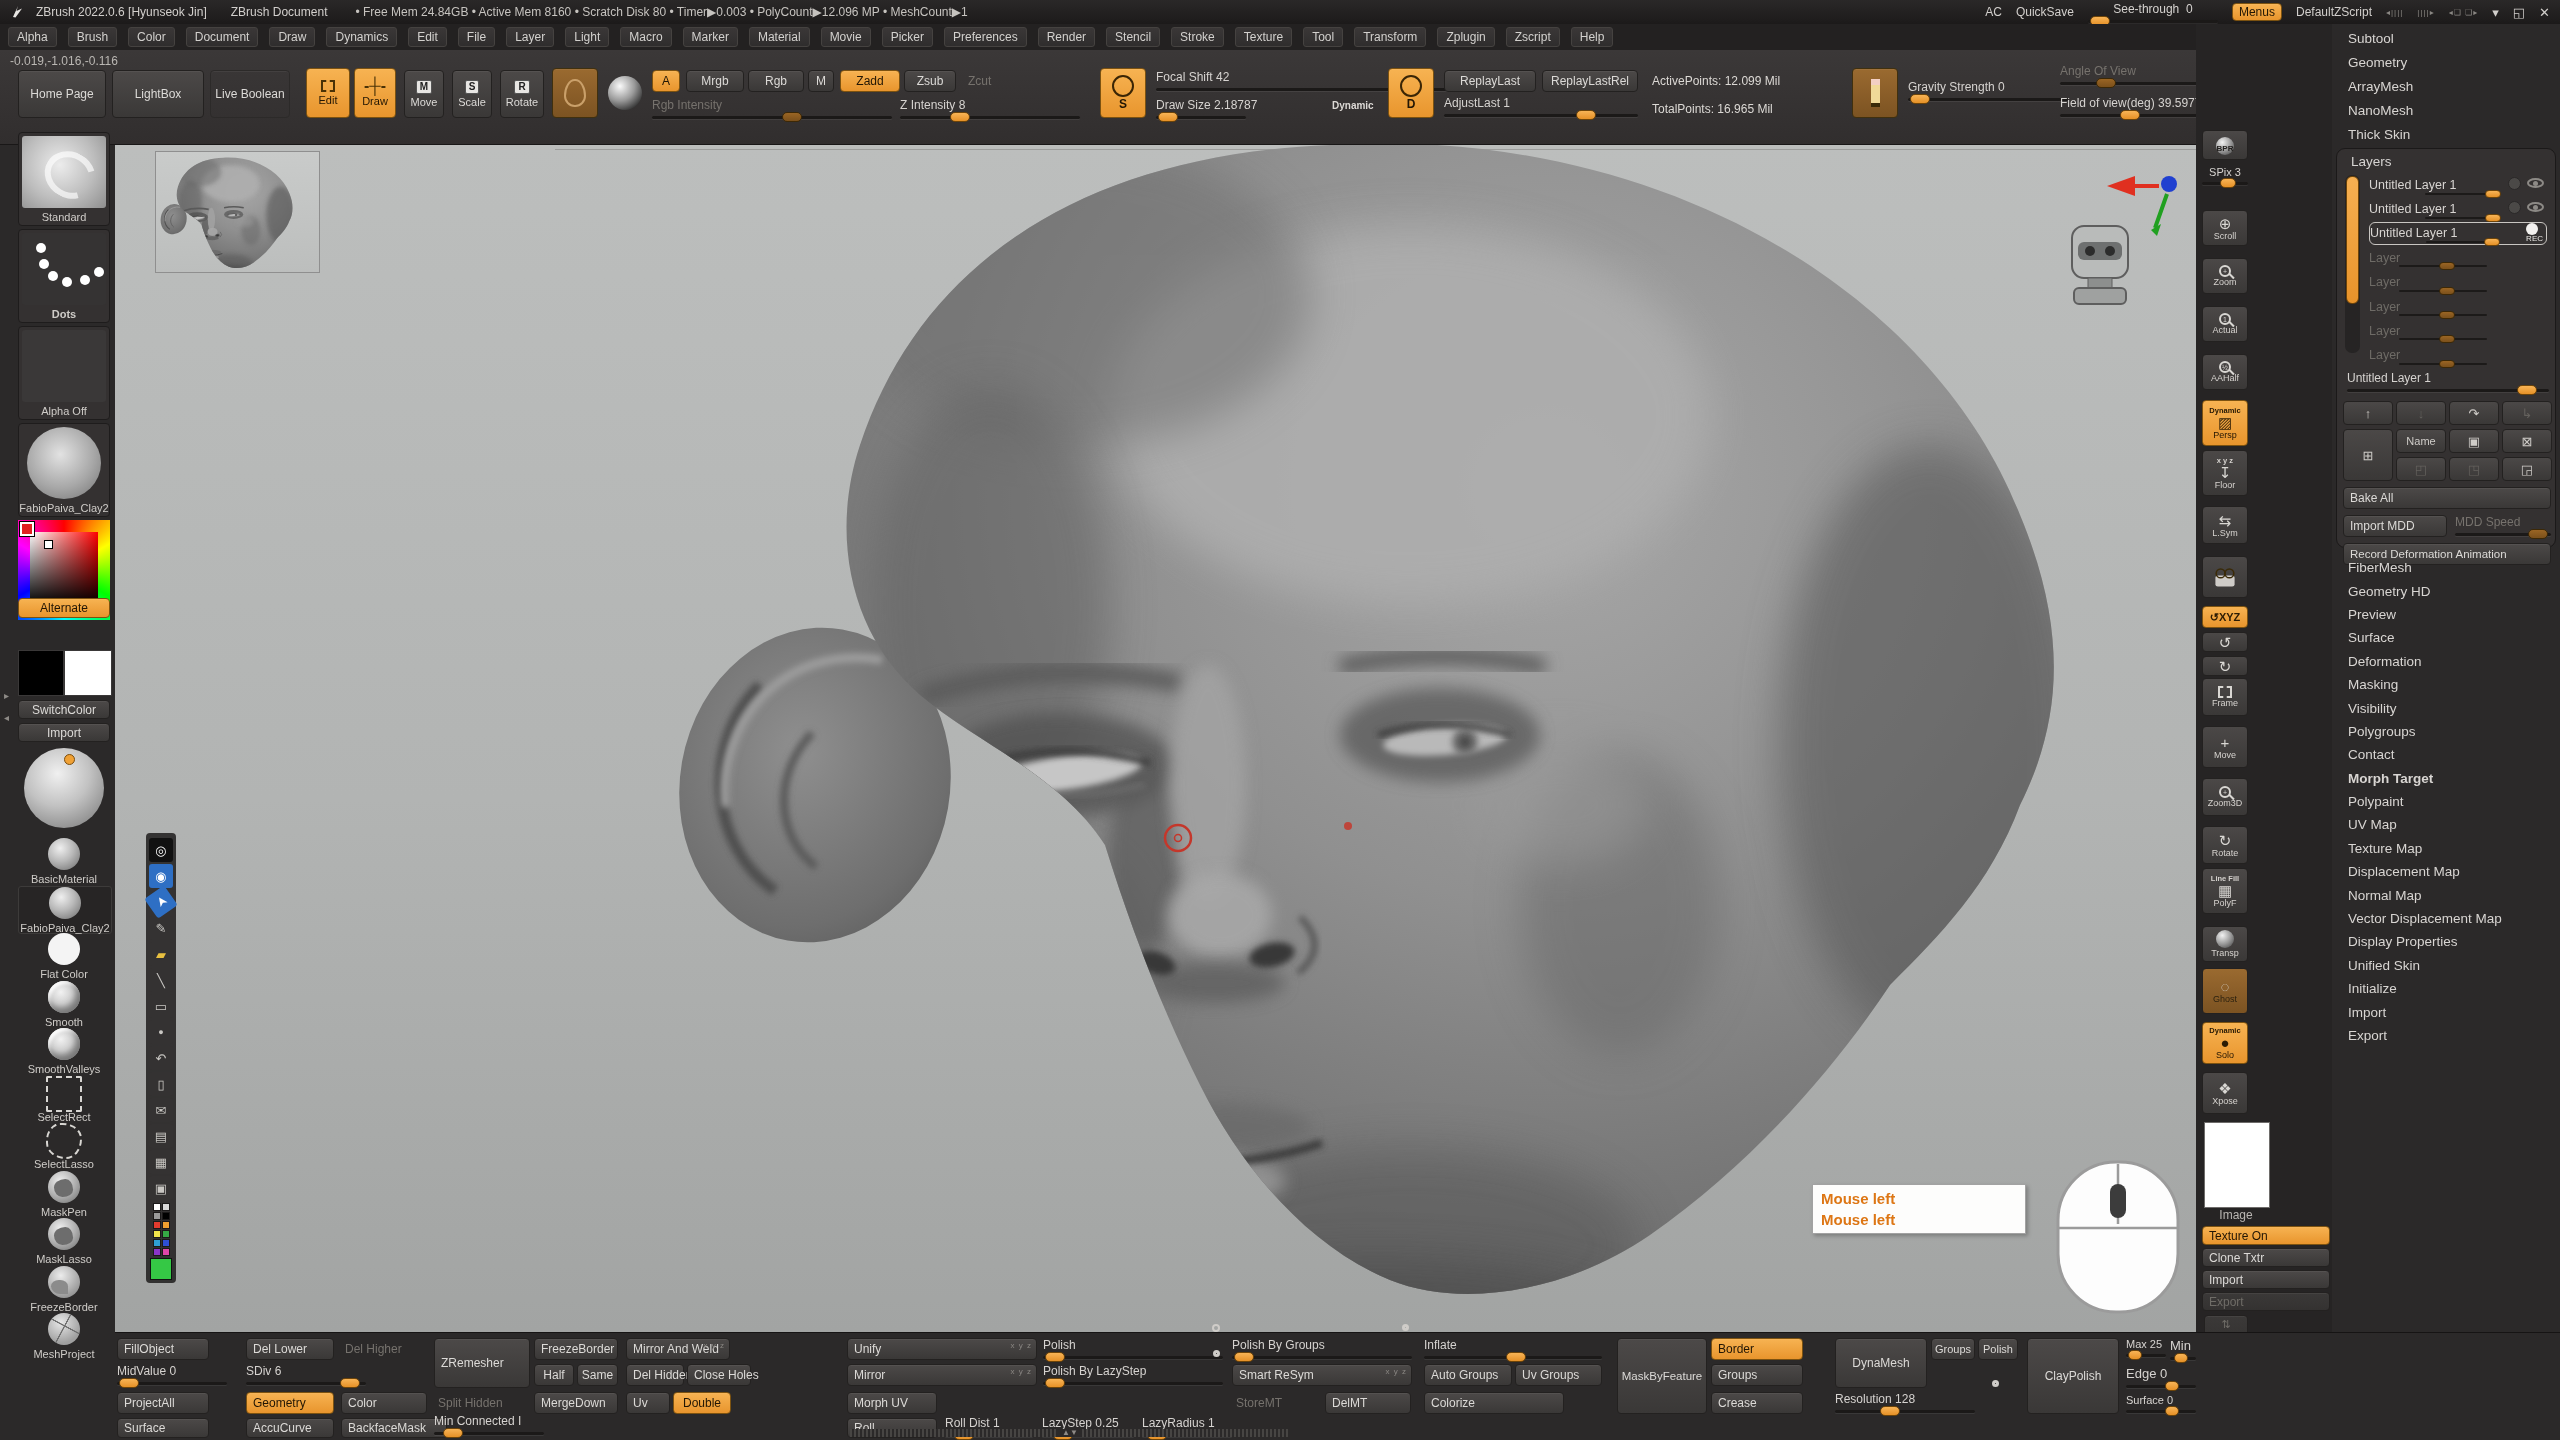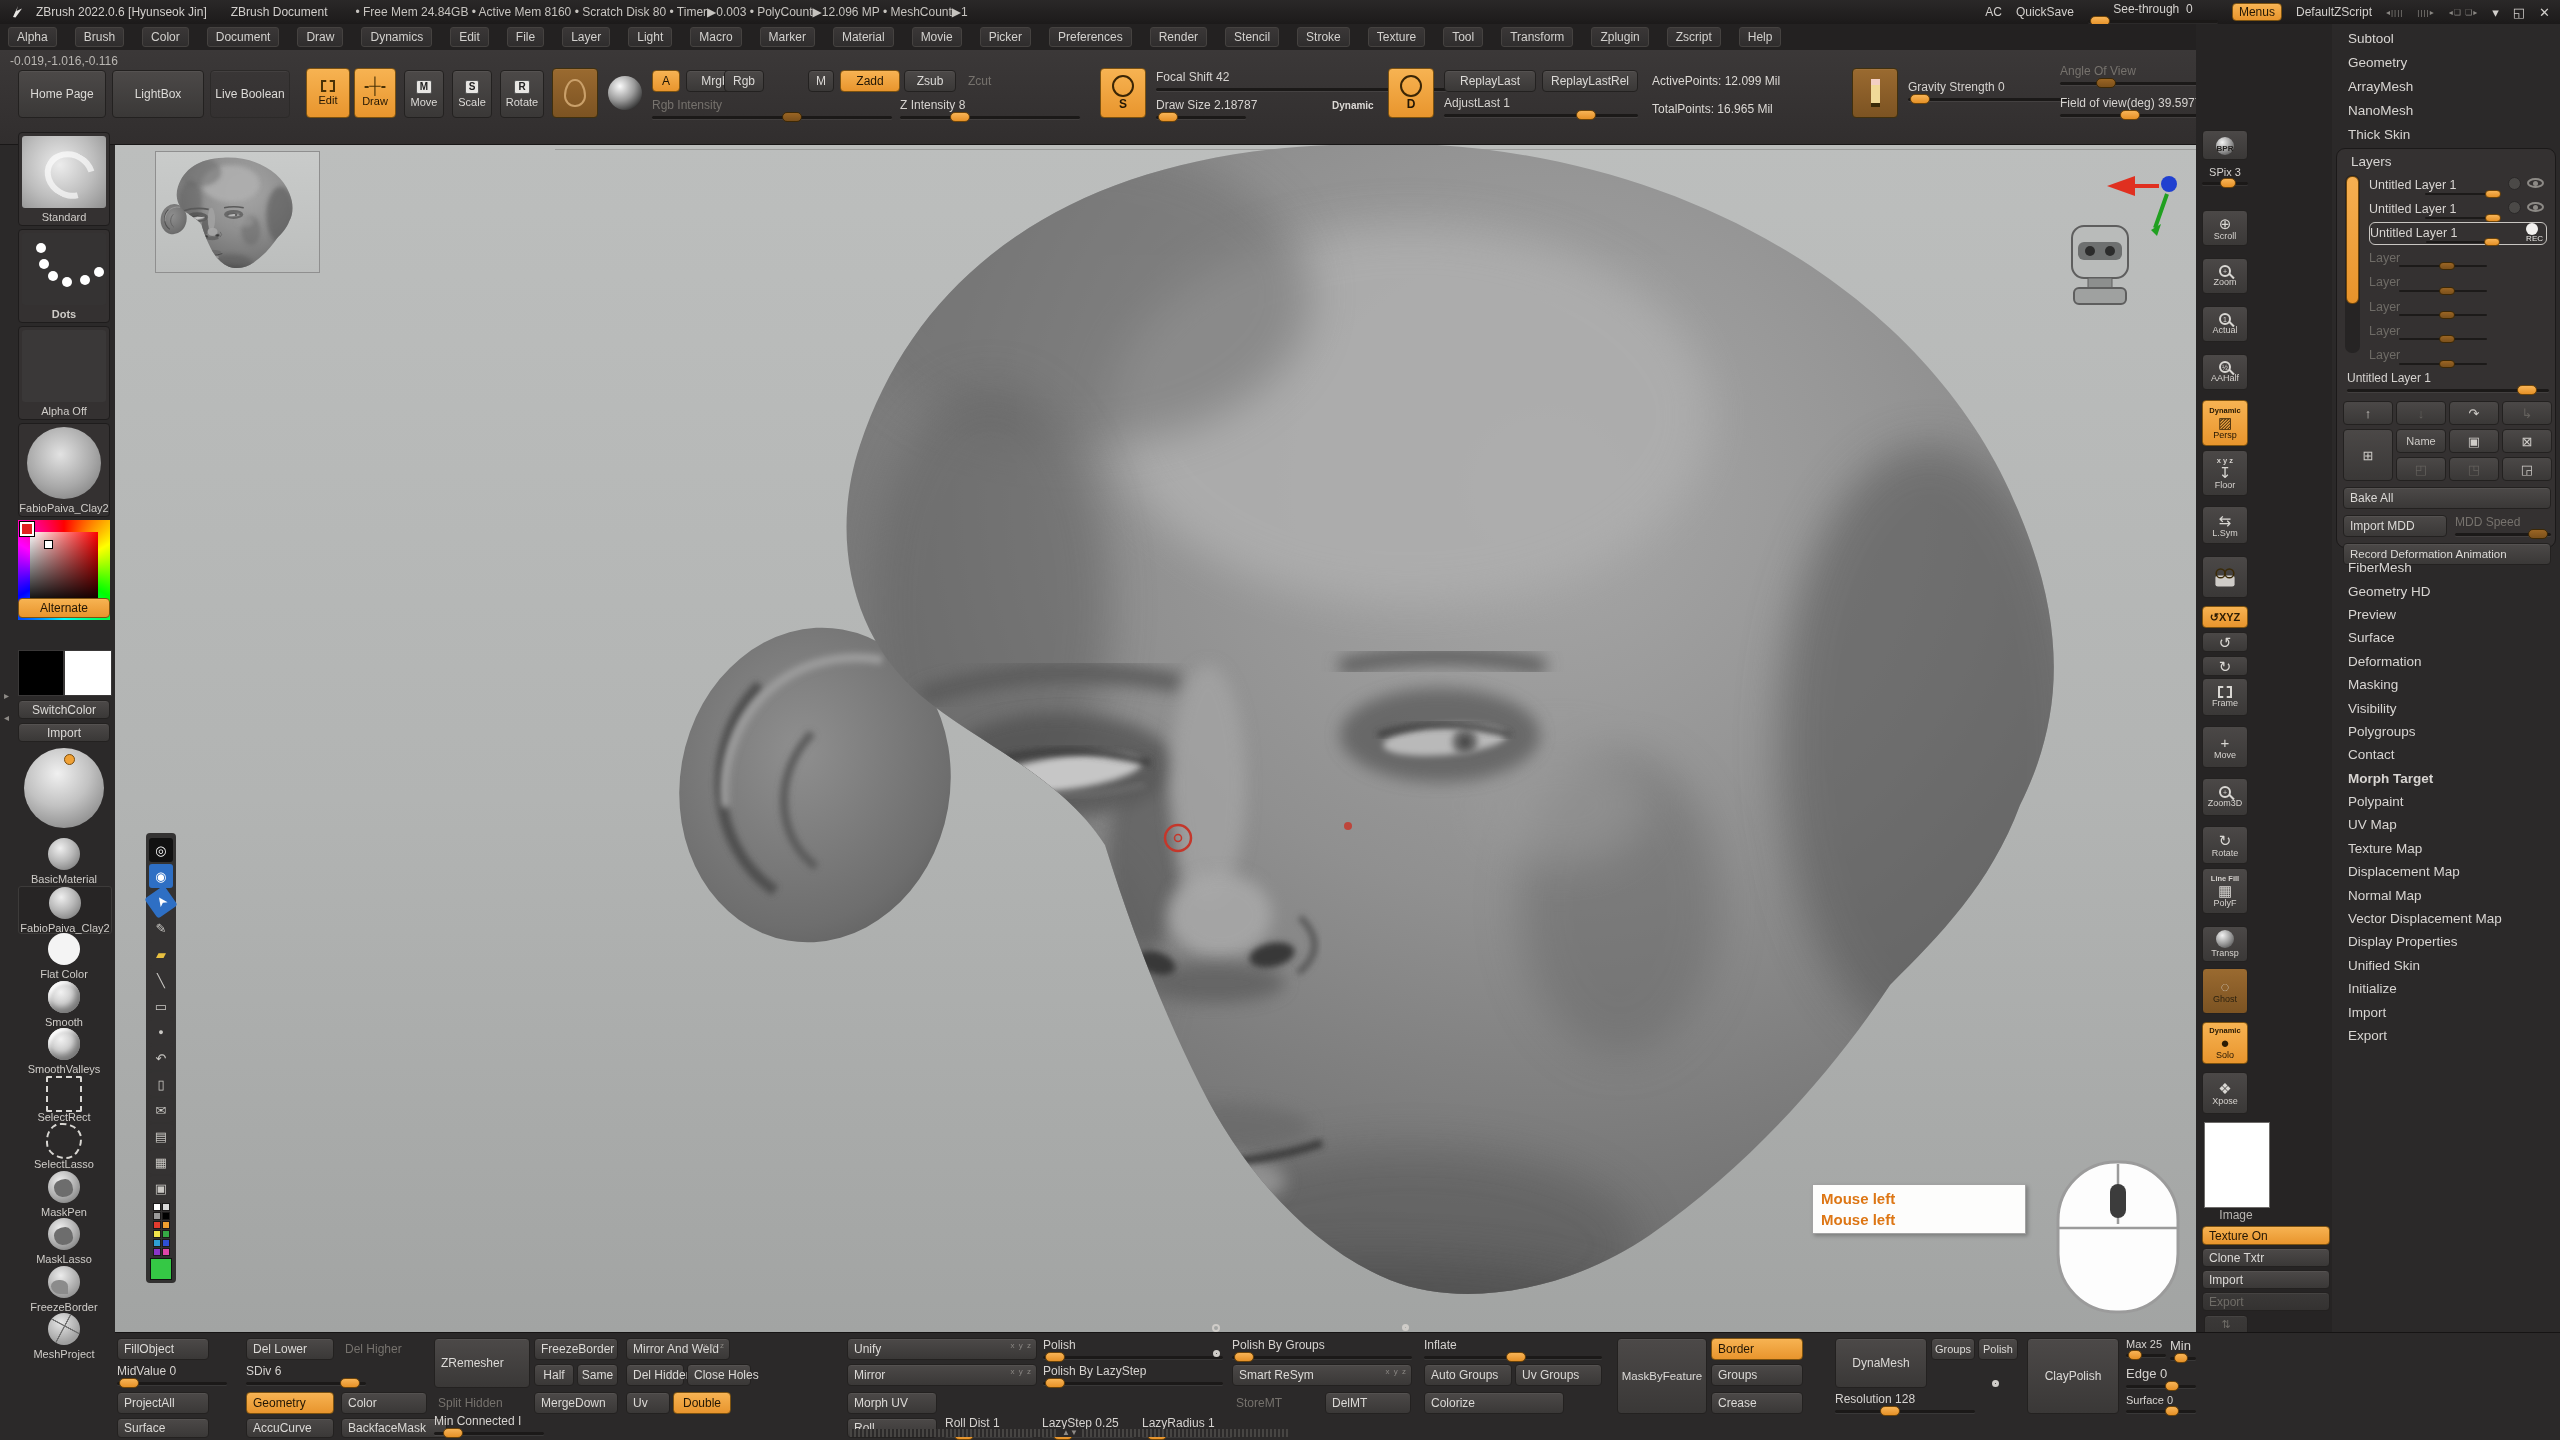--- a/index.html
+++ b/index.html
@@ -4,21 +4,21 @@
 <style>
   html,body{margin:0;background:#141212}
   #root{position:relative;width:2560px;height:1440px;background:#2b2929;overflow:hidden;
         font-family:"Liberation Sans",sans-serif;font-size:12px;color:#d6d4d2;cursor:default}
   .abs{position:absolute}
   
   .titlebar{left:0;top:0;width:2560px;height:24px;background:linear-gradient(#2a2828,#1c1a1a);
             display:flex;align-items:center;gap:10px;padding:0 10px;box-sizing:border-box;color:#d2cfcc}
   .tb-right{margin-left:auto;display:flex;align-items:center;gap:14px}
   .menubar{left:0;top:24px;width:2560px;height:26px;background:#232121;display:flex;align-items:center;
-           padding-left:8px;gap:18px;box-sizing:border-box}
+           padding-left:8px;gap:11px;box-sizing:border-box}
   .menu-item{background:linear-gradient(#3a3737,#2f2d2d);border:1px solid #454240;border-radius:3px;
              padding:2px 8px;color:#d3d1ce}
   .shelf{left:0;top:50px;width:2336px;height:95px;background:linear-gradient(#3b3838,#312e2e);
          border-bottom:1px solid #191717;box-sizing:border-box}
   
   .btn{background:linear-gradient(#4c4948,#3a3837);border:1px solid #232120;border-radius:4px;color:#dcdad7;
        display:flex;align-items:center;justify-content:center;box-shadow:inset 0 1px 0 rgba(255,255,255,.05);
        white-space:nowrap;box-sizing:border-box;padding:0 6px}
   .btn.left{justify-content:flex-start}
   .btn.on{background:linear-gradient(#f7b352,#e8952d);border-color:#7c5210;color:#221604}
@@ -207,21 +207,21 @@
     <span class="badge">R</span>
     <span>Rotate</span>
   </div>
   <div class="btn abs ghosted" style="left:552px;top:68px;width:46px;height:50px">
     <span style="width:18px;height:24px;border:2px solid #caa06a;border-radius:50% 50% 50% 50%/62% 62% 40% 40%"></span>
   </div>
   <div class="abs" style="left:608px;top:76px;width:34px;height:34px;border-radius:50%;background:radial-gradient(circle at 35% 30%,#fafafa,#9a9a9a 45%,#242424 85%)"></div>
 
   <div class="btn on abs" style="left:652px;top:70px;width:28px;height:22px">A</div>
   <div class="btn abs" style="left:686px;top:70px;width:58px;height:22px">Mrgb</div>
-  <div class="btn abs" style="left:724px;top:70px;width:40px;height:22px">Rgb</div>
+  <div class="btn abs" style="left:748px;top:70px;width:56px;height:22px">Rgb</div>
   <div class="btn abs" style="left:808px;top:70px;width:26px;height:22px">M</div>
   <div class="btn on abs" style="left:840px;top:70px;width:60px;height:22px">Zadd</div>
   <div class="btn abs" style="left:904px;top:70px;width:52px;height:22px">Zsub</div>
   <div class="abs dimtxt" style="left:968px;top:74px">Zcut</div>
 
   <div class="slider dim abs" style="left:652px;top:98px;width:240px">
     <div class="slabel">Rgb Intensity</div>
     <div class="strack">
         <span class="pill" style="left:54%"></span>
       </div>

